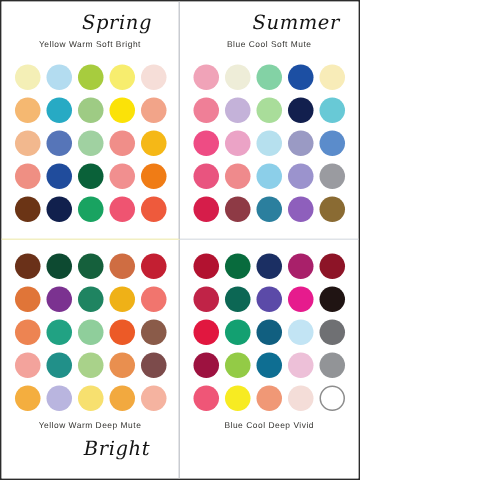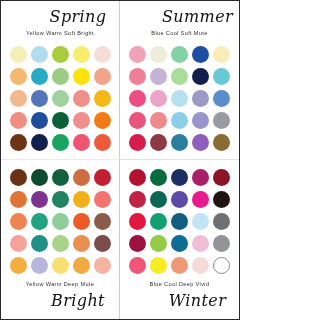--- a/index.html
+++ b/index.html
@@ -46,21 +46,21 @@
   }
 
   
   .quadrant.q-spring  { border-right: 1px solid #c9ccd1; border-bottom: 1px solid #f2efc2; }
   .quadrant.q-summer  { border-bottom: 1px solid #dfe3e8; }
   .quadrant.q-autumn  { border-right: 1px solid #c9ccd1; }
 
   .q-title {
     font-family: "DejaVu Serif", "Liberation Serif", serif;
     font-style: italic;
-    font-size: 16px;
+    font-size: 13px;
     color: #141414;
     letter-spacing: 0.4px;
     line-height: 1;
     white-space: nowrap;
     margin-left: 36px;
   }
 
   .q-sub {
     font-family: "Liberation Sans", sans-serif;
     font-size: 5.6px;
@@ -230,17 +230,16 @@
           <div class="swatch" style="background: rgb(14, 110, 146);"></div>
           <div class="swatch" style="background: rgb(237, 192, 216);"></div>
           <div class="swatch" style="background: rgb(146, 148, 151);"></div>
           <div class="swatch" style="background: rgb(239, 86, 119);"></div>
           <div class="swatch" style="background: rgb(247, 235, 34);"></div>
           <div class="swatch" style="background: rgb(240, 152, 118);"></div>
           <div class="swatch" style="background: rgb(244, 221, 216);"></div>
           <div class="swatch outlined" style="background: rgb(255, 255, 255);"></div>
         </div>
       <div class="q-sub">Blue Cool Deep Vivid</div>
-      <div class="q-title">Winter</div>
     </div>
 
   </div>
 </div>
 
 </body></html>

